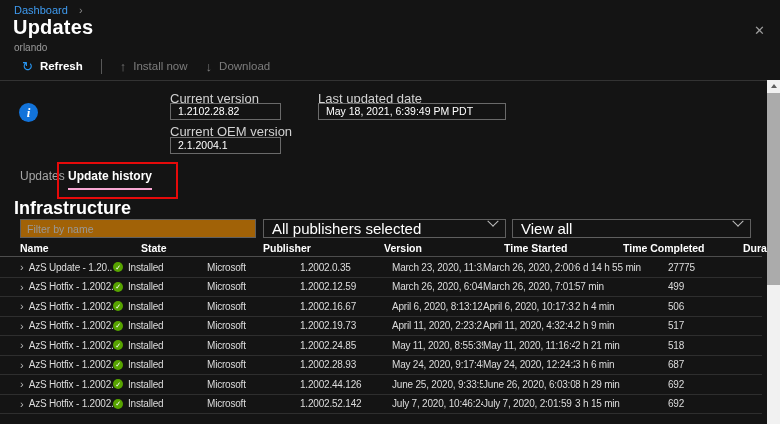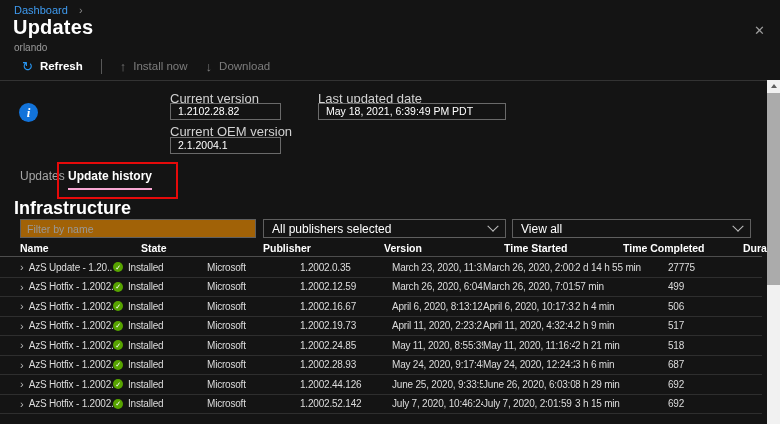--- a/index.html
+++ b/index.html
@@ -32,22 +32,22 @@
   
   .tab{position:absolute;top:169px;font-size:12px;background:none;border:none;padding:0 0 5px 0;font:inherit;font-size:12px;cursor:pointer;}
   .tab-updates{left:20px;color:#a6a6a6;}
   .tab-history{left:68px;color:#fff;font-weight:700;border-bottom:2px solid #f9a8d4;text-align:center;}
   .annotation-box{position:absolute;left:57px;top:162px;width:117px;height:33px;border:2px solid #e60a0a;pointer-events:none;}
   .section-title{position:absolute;left:14px;top:198px;font-size:18px;font-weight:700;}
   
   .filter-input{position:absolute;left:20px;top:219px;width:222px;height:17px;background:#a16207;border:1px solid #5f5f5f;
     color:#e8e8e8;font-size:10.5px;padding:0 6px;font-family:inherit;}
   .filter-input::placeholder{color:#989898;}
-  .dropdown{position:absolute;top:219px;height:19px;border:1px solid #5f5f5f;display:flex;align-items:center;
-    font-size:12px;color:#fff;padding:0 8px;box-sizing:border-box;cursor:pointer;background:#141414;}
+  .dropdown{position:absolute;top:219px;height:19px;border:1px solid #5f5f5f;display:flex;align-items:flex-start;
+    font-size:15px;color:#fff;padding:0 8px;box-sizing:border-box;cursor:pointer;background:#141414;}
   .dd-publishers{left:263px;width:243px;}
   .dd-view{left:512px;width:239px;}
   .dd-chevron{margin-left:auto;width:7px;height:7px;border-right:1.4px solid #bdbdbd;border-bottom:1.4px solid #bdbdbd;
     transform:rotate(45deg) translate(-2px,-2px);}
   
   .tgrid{display:grid;grid-template-columns:93px 94px 93px 92px 91px 92px 93px auto;align-items:center;}
   .thead{position:absolute;left:0;top:240px;width:762px;height:17px;padding-left:20px;box-sizing:border-box;border-bottom:1px solid #4d4d4d;gap:28px;}
   .th{font-size:10.5px;font-weight:700;color:#fff;white-space:nowrap;overflow:hidden;}
   .tbody{position:absolute;left:0;top:258px;width:762px;}
   .trow{height:19.5px;padding-left:20px;box-sizing:border-box;border-bottom:1px solid #2e2e2e;width:100%;}
@@ -142,21 +142,21 @@
         <span class="td td-version">
           <span>1.2002.0.35</span>
         </span>
         <span class="td td-started">
           <span>March 23, 2020, 11:3...</span>
         </span>
         <span class="td td-completed">
           <span>March 26, 2020, 2:00:...</span>
         </span>
         <span class="td td-duration">
-          <span>2 d 14 h 55 min</span>
+          <span>6 d 14 h 55 min</span>
         </span>
         <span class="td td-size">
           <span>27775</span>
         </span>
       </div>
       <div class="trow tgrid">
         <span class="td td-name">
           <span class="chev">›</span>
           <span>AzS Hotfix - 1.2002...</span>
         </span>

